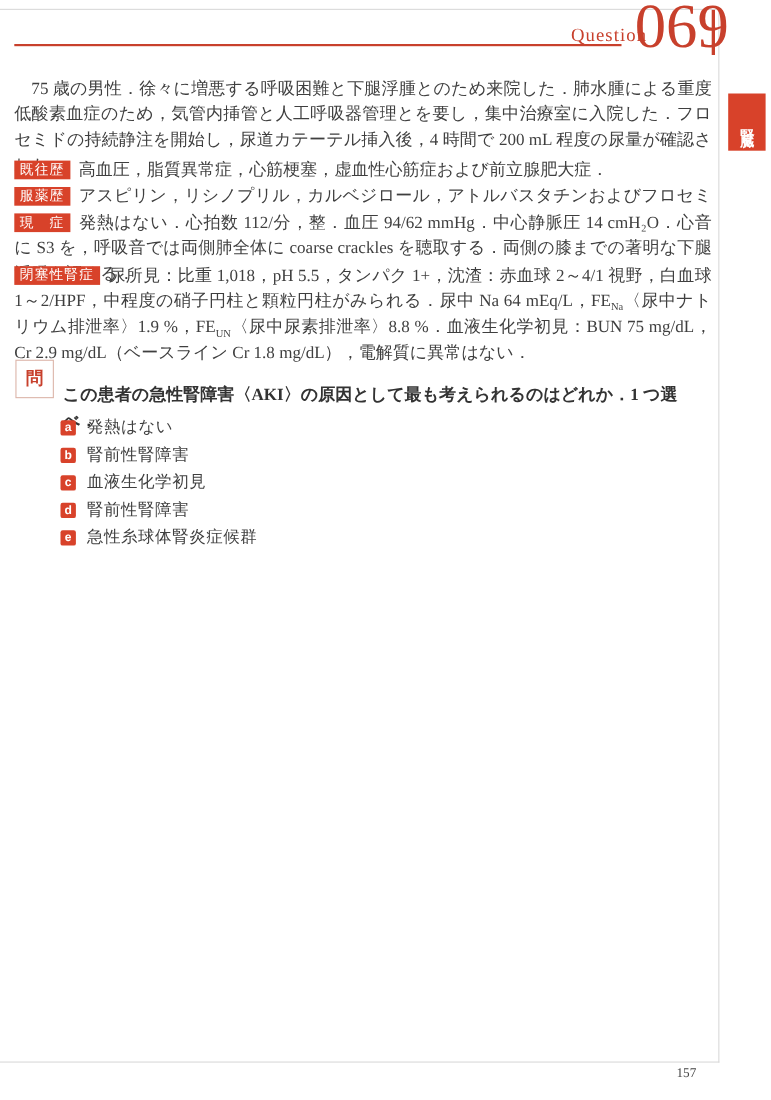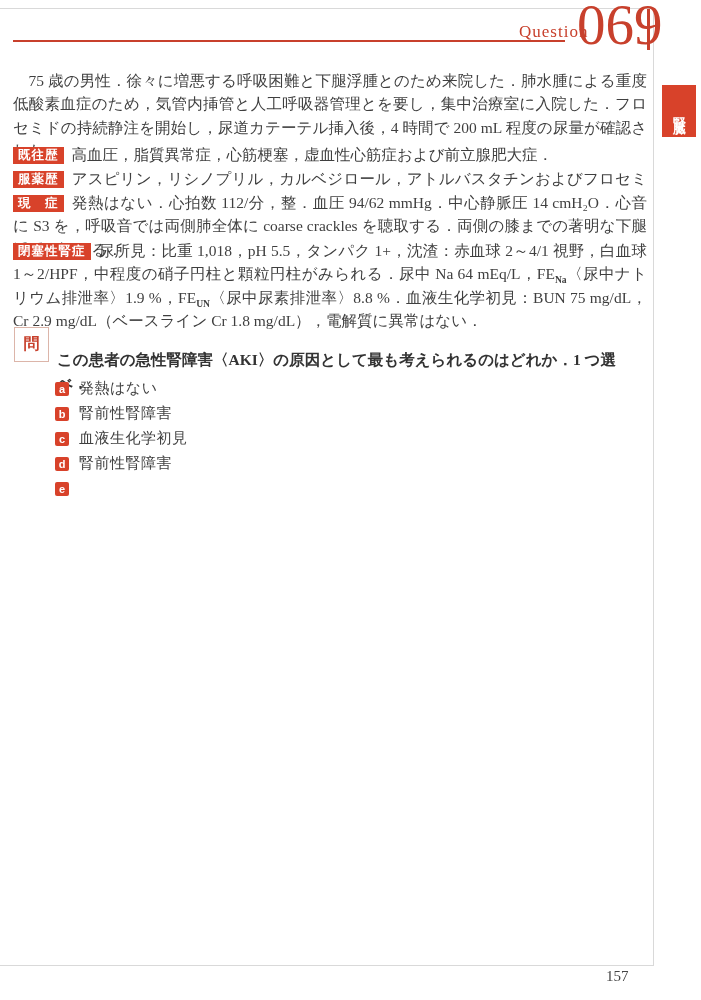--- a/index.html
+++ b/index.html
@@ -54,26 +54,26 @@
   }
   .intro{top:53px;text-indent:1em;}
   .b-history{top:127px;}
   .b-medication{top:151px;}
   .b-present{top:175px;}
   .b-findings{top:223px;}
   .tag{
     display:inline-block;
     background:var(--badge);color:#ffffff;
     font-family:"Liberation Sans","DejaVu Sans",sans-serif;
-    font-weight:bold;font-size:12.5px;line-height:17px;
+    font-weight:normal;font-size:12.5px;line-height:17px;
     padding:0 5px;margin-right:8px;
     position:relative;top:-1px;
     letter-spacing:1px;white-space:pre;
   }
-  .sub{vertical-align:sub;font-size:0.62em;line-height:0;font-weight:bold;}
+  .sub{vertical-align:sub;font-size:0.62em;line-height:0;}
   
   .q-box{
     position:absolute;left:14px;top:327px;width:33px;height:33px;
     border:1px solid #dcb5a9;
     display:flex;align-items:center;justify-content:center;
     color:var(--accent);font-weight:bold;font-size:16px;
   }
   .q-text{
     position:absolute;left:57px;top:332px;width:580px;
     font-size:15.5px;font-weight:bold;color:#333333;
@@ -92,21 +92,21 @@
     background:var(--badge);color:#ffffff;border-radius:2px;
     font-size:11px;font-weight:bold;line-height:14px;text-align:center;
     flex:0 0 auto;
   }
   .choice-label{
     font-size:15px;color:#3f3f3f;letter-spacing:0.5px;
   }
   
   .page-number{
     position:absolute;left:606px;top:968px;width:36px;
-    font-size:15px;color:#444444;
+    font-size:12px;color:#444444;text-align:center;
   }
 </style>
 </head>
 <body>
 
 <div class="page">
 
   <div class="frame"></div>
 
   <span class="q-label">Question</span>
@@ -141,18 +141,19 @@
     <div class="choice">
       <span class="choice-key">c</span>
       <span class="choice-label">血液生化学初見</span>
     </div>
     <div class="choice">
       <span class="choice-key">d</span>
       <span class="choice-label">腎前性腎障害</span>
     </div>
     <div class="choice">
       <span class="choice-key">e</span>
+      <span class="choice-label">急性糸球体腎炎症候群</span>
     </div>
   </div>
 
   <div class="page-number">157</div>
 
 </div>
 
 </body></html>

